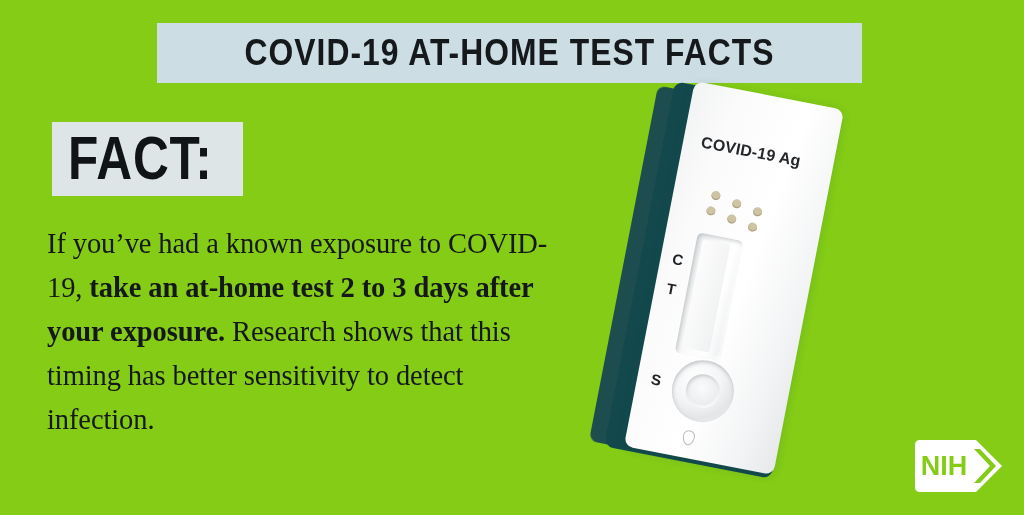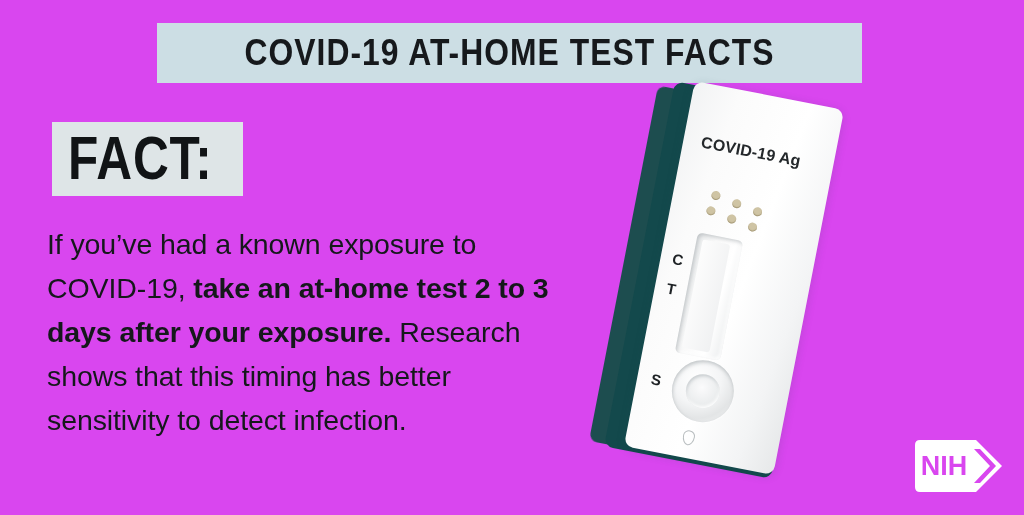--- a/index.html
+++ b/index.html
@@ -76,21 +76,21 @@
     transform-origin: left center;
     white-space: nowrap;
   }
 
   
   #body-copy {
     position: absolute;
     left: 47px;
     top: 222px;
     width: 505px;
-    font-family: Liberation Sans, sans-serif;
+    font-family: Liberation Serif, serif;
     font-size: 28.5px;
     line-height: 44px;
     color: #15181b;
     letter-spacing: -0.1px;
   }
   #body-copy b {
     font-weight: 700;
   }
 
   
@@ -236,21 +236,21 @@
     right: 18px;
     bottom: 20px;
     width: 96px;
     height: 58px;
   }
   #nih-logo svg { display: block; }
 </style>
 </head>
 <body>
 
-<div id="poster" style="background: #d946ef;">
+<div id="poster" style="background: #84cc16;">
 
   <div id="title-band" style="background: rgb(204, 222, 228);"></div>
   <div id="title-text">COVID-19 AT-HOME TEST FACTS</div>
 
   <div id="fact-band" style="background: rgb(222, 229, 231);"></div>
   <div id="fact-text">FACT:</div>
 
   <div id="body-copy">
     <span>If you’ve had a known exposure to</span>
     <span>COVID-19, </span><b>take an at-home test 2 to 3 days after your exposure.</b><span> Research shows that this timing has better sensitivity to detect infection.</span>

